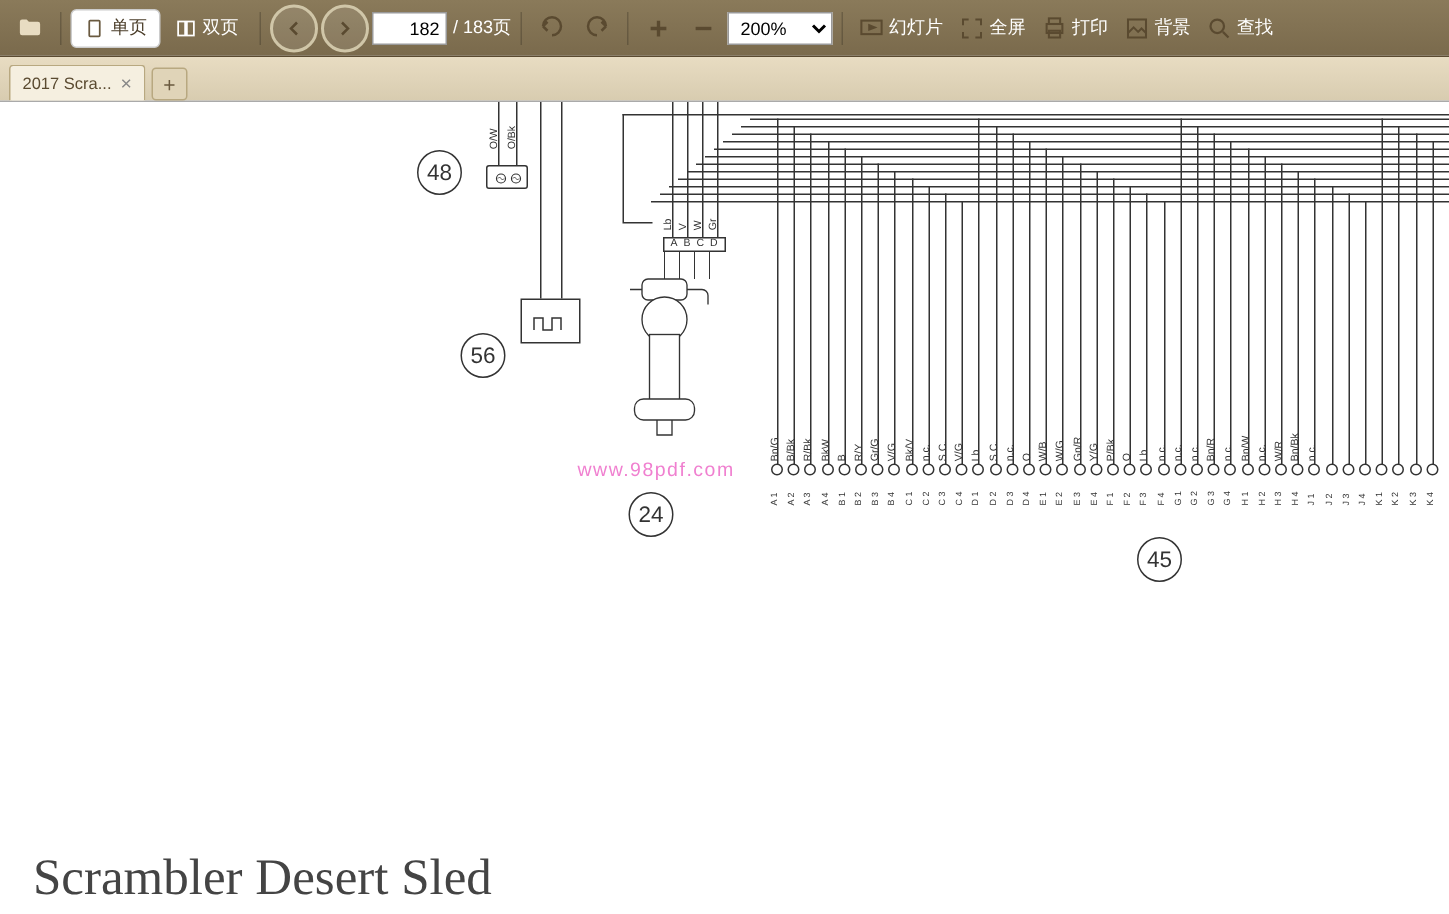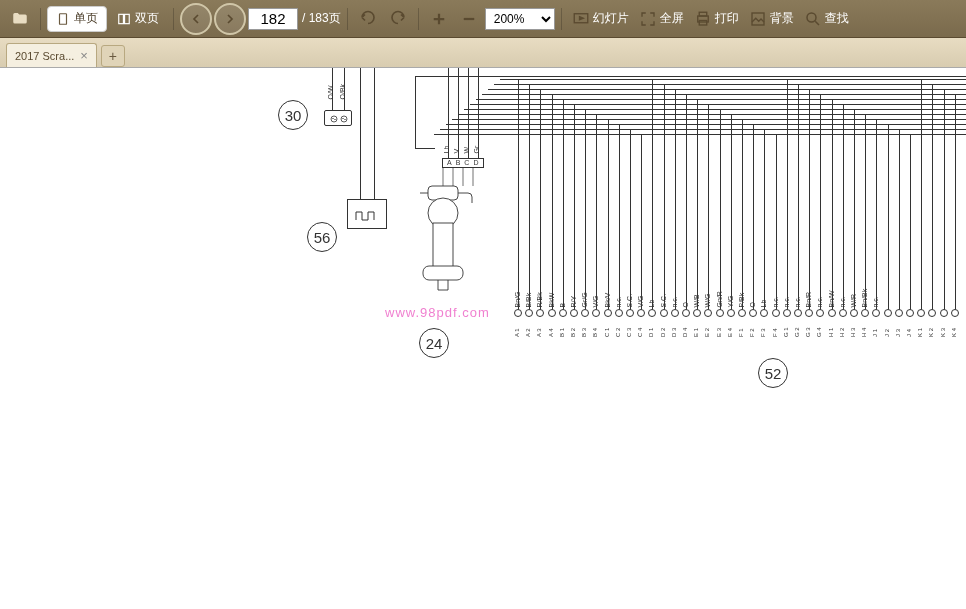--- a/index.html
+++ b/index.html
@@ -4,21 +4,21 @@
 <style>
 * { box-sizing: border-box; margin: 0; padding: 0; }
 body { font-family: Arial, "Microsoft YaHei", sans-serif; background: #fff; width: 966px; height: 609px; overflow: hidden; position: relative; }
 
 .toolbar { background: linear-gradient(#8a7a5a, #7a6a4c); height: 38px; display: flex; align-items: center; padding: 0 6px; gap: 2px; border-bottom: 1px solid #5a4a30; }
 .tool-btn { display: inline-flex; align-items: center; justify-content: center; height: 28px; min-width: 28px; border-radius: 4px; cursor: pointer; color: #fff; font-size: 12px; padding: 0 4px; gap: 3px; }
 .page-view-btn { background: #fff; border-radius: 4px; color: #4a3c28; height: 26px; padding: 0 8px; display: inline-flex; align-items: center; gap: 4px; font-size: 12px; border: 1px solid #ccc; }
 .page-view-btn.active { background: #fff; }
 .page-view-btn.inactive { background: transparent; color: #fff; border: none; }
 .nav-circle { width: 32px; height: 32px; border-radius: 50%; border: 2px solid #d0c6a8; display: inline-flex; align-items: center; justify-content: center; color: #4a3c28; font-size: 16px; background: rgba(255,255,255,.1); }
-.page-input { width: 50px; height: 22px; background: #fff; border: 1px solid #999; text-align: center; padding: 0 4px; font-size: 15px; }
+.page-input { width: 50px; height: 22px; background: #fff; border: 1px solid #999; text-align: right; padding: 0 4px; font-size: 12px; }
 .page-total { color: #fff; font-size: 12px; margin-left: 2px; }
 .zoom-select { width: 70px; height: 22px; background: #fff; border: 1px solid #999; font-size: 12px; padding: 0 4px; }
 .sep { width: 1px; height: 22px; background: rgba(0,0,0,.2); margin: 0 4px; }
 .icon-svg { width: 18px; height: 18px; }
 
 .tabstrip { background: linear-gradient(#e8dcc2, #d8ccb0); height: 30px; display: flex; align-items: flex-end; padding: 0 6px; gap: 4px; border-bottom: 1px solid #aaa; }
 .tab { background: #f5efe0; border: 1px solid #b8a880; border-bottom: none; height: 24px; padding: 0 8px; display: inline-flex; align-items: center; font-size: 11px; color: #5a4a30; border-radius: 3px 3px 0 0; max-width: 100px; position: relative; }
 .tab-label { overflow: hidden; text-overflow: ellipsis; white-space: nowrap; max-width: 70px; text-align: right; }
 .tab-close { margin-left: 6px; color: #888; font-size: 13px; cursor: pointer; }
 .tab-add { width: 24px; height: 22px; background: #e0d4b8; border: 1px solid #b8a880; border-radius: 3px; display: inline-flex; align-items: center; justify-content: center; color: #6a5a40; font-size: 14px; cursor: pointer; }
@@ -144,27 +144,28 @@
   <div class="tab">
     <span class="tab-label">2017 Scra...</span>
     <span class="tab-close">×</span>
   </div>
   <div class="tab-add">+</div>
 </div>
 
 <div class="canvas">
   <div class="diagram">
 
-    <div class="callout" style="left:278px; top:32px;">30</div>
+    <div class="callout" style="left:278px; top:32px;">48</div>
     <div class="callout" style="left:307px; top:154px;">56</div>
     <div class="callout" style="left:419px; top:260px;">24</div>
-    <div class="callout" style="left:758px; top:290px;">52</div>
+    <div class="callout" style="left:758px; top:290px;">45</div>
 
     <div class="watermark" style="left:385px; top:237px;">www.98pdf.com</div>
 
+    <div class="title" style="left:22px; top:499px;">Scrambler Desert Sled</div>
 
     <div class="comp-box" style="left:324px; top:42px; width:28px; height:16px; border-radius:2px;">
       <svg width="28" height="16" viewBox="0 0 28 16">
           <circle cx="9" cy="8" r="3" fill="none" stroke="#333" stroke-width="0.8"></circle>
           <circle cx="19" cy="8" r="3" fill="none" stroke="#333" stroke-width="0.8"></circle>
           <path d="M7 8 q1 -2 2 0 t2 0" fill="none" stroke="#333" stroke-width="0.6"></path>
           <path d="M17 8 q1 -2 2 0 t2 0" fill="none" stroke="#333" stroke-width="0.6"></path>
         </svg>
     </div>
     <div class="wire wire-v" style="left:332px; top:0; height:42px;"></div>

